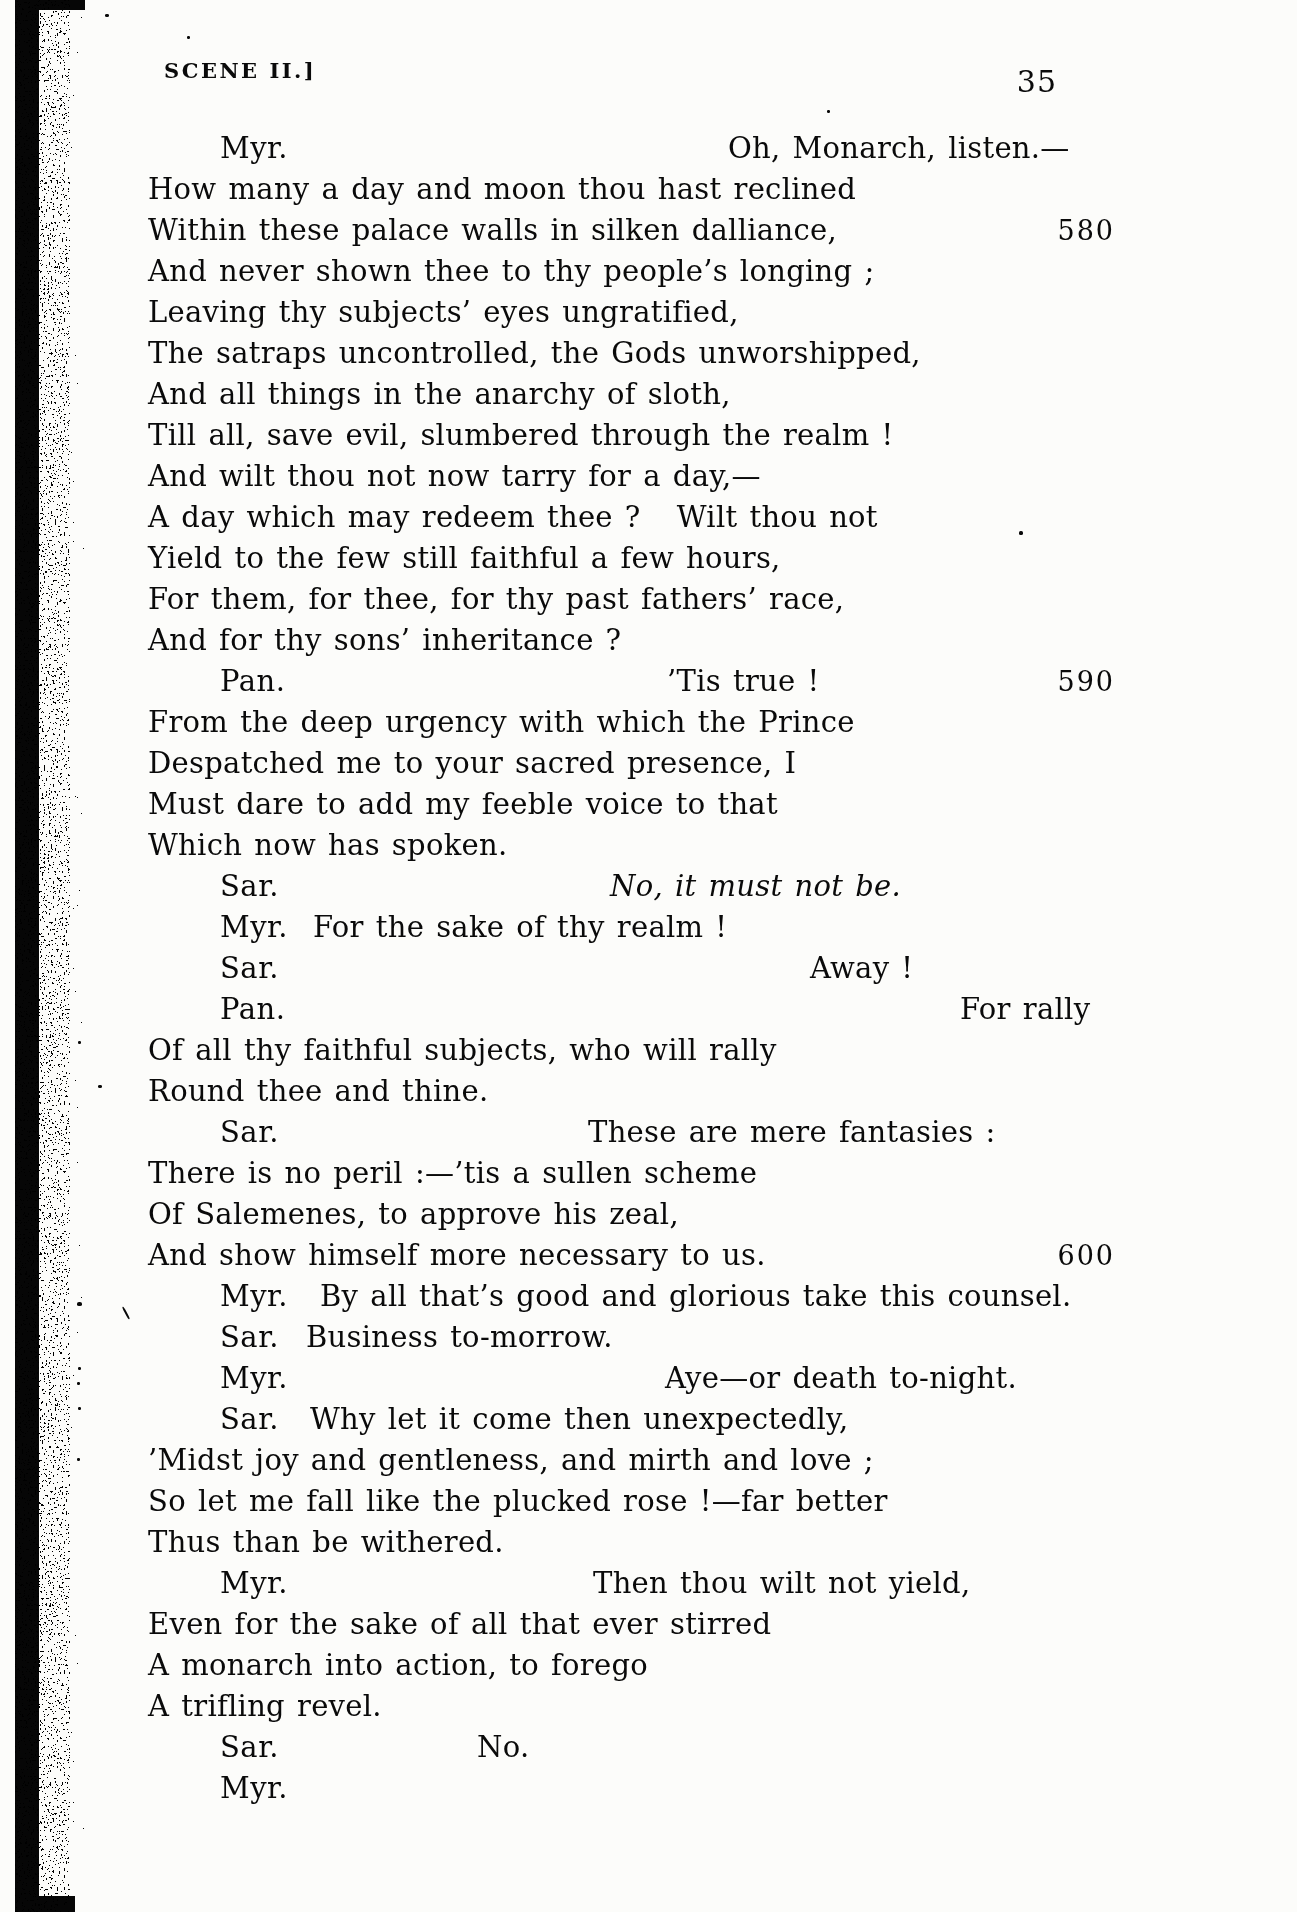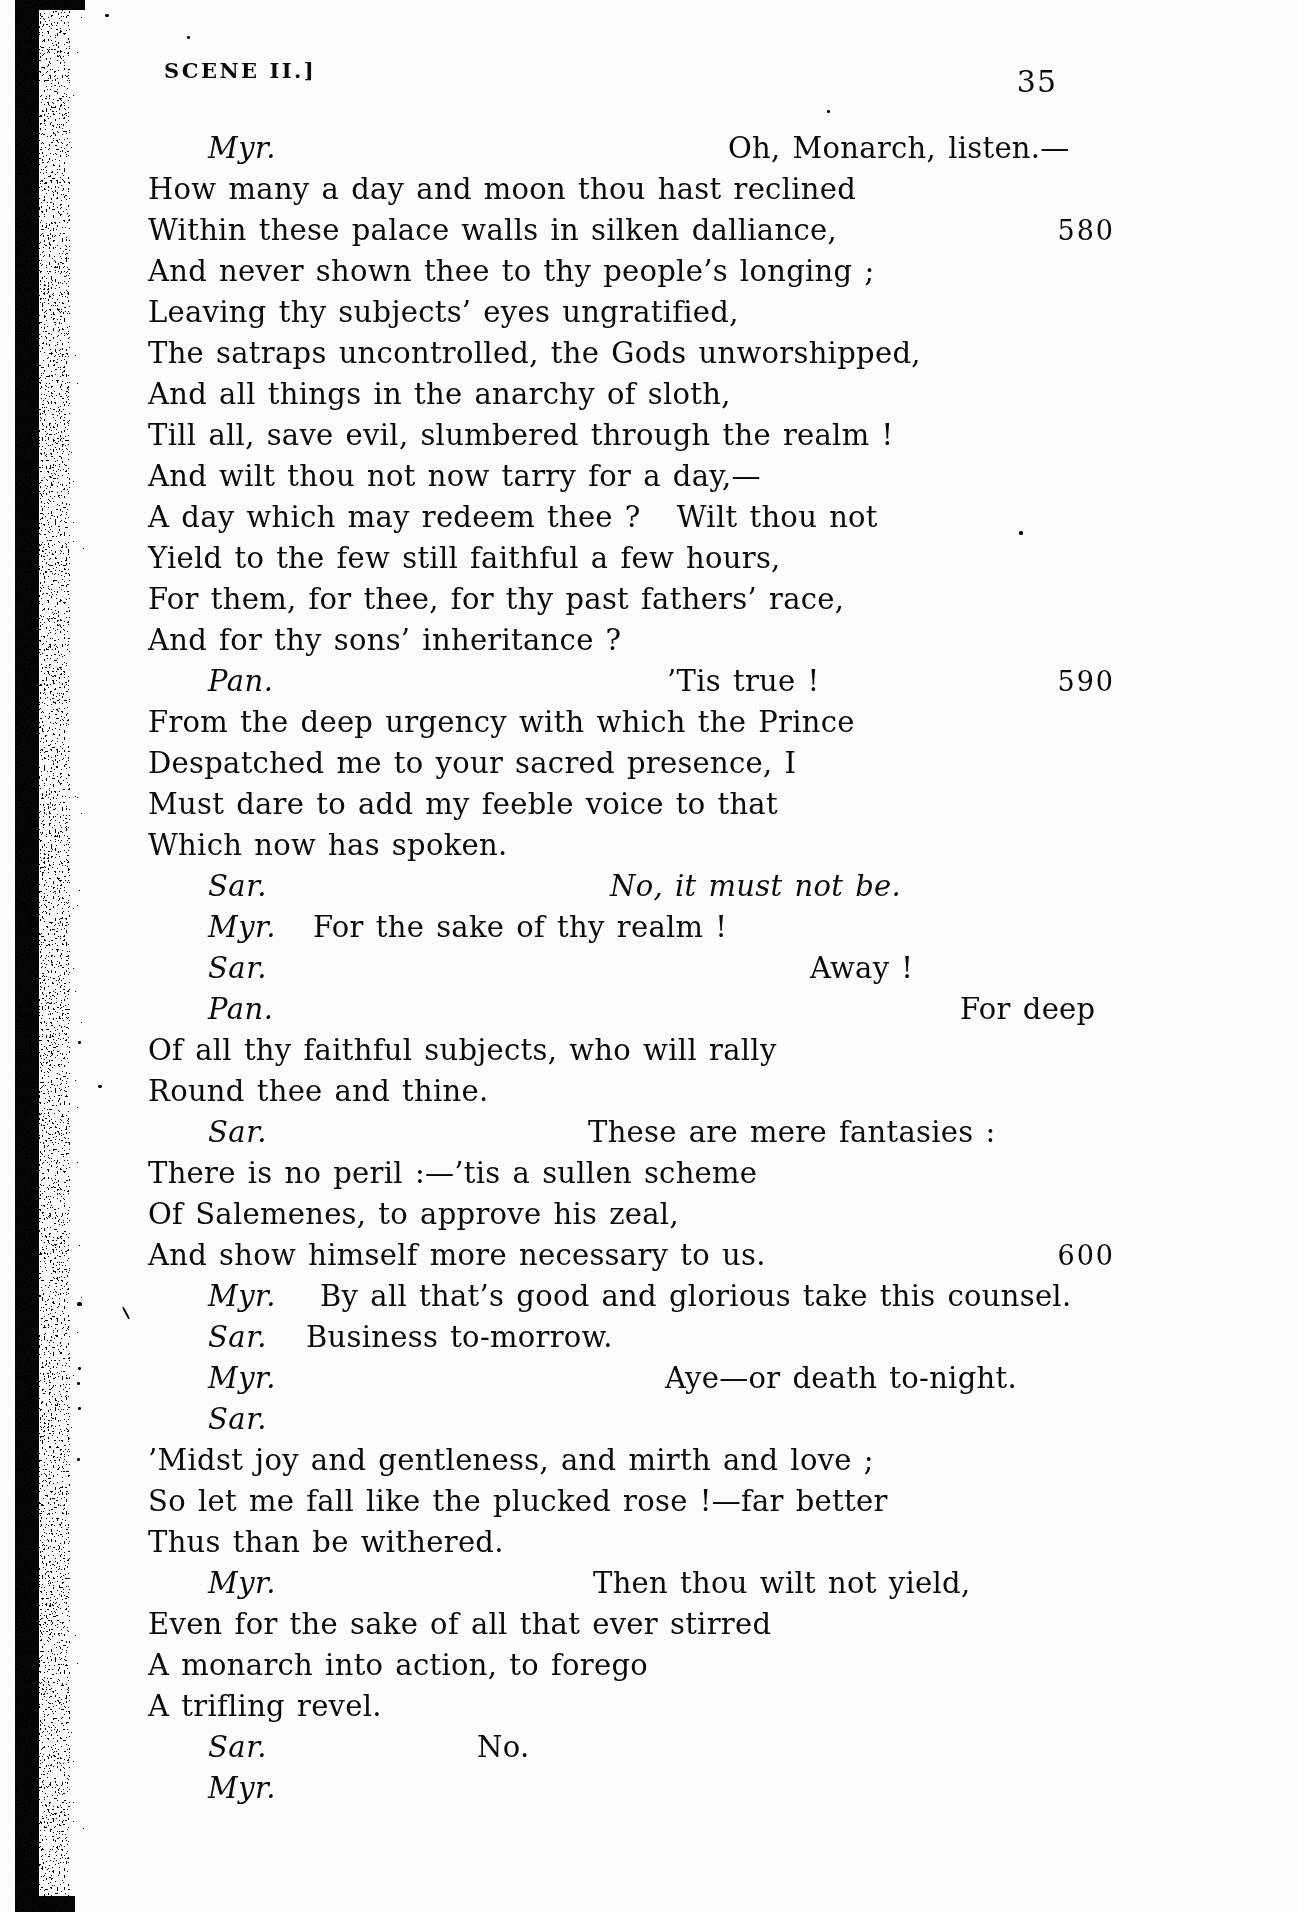--- a/index.html
+++ b/index.html
@@ -28,22 +28,22 @@
     white-space: pre;
   }
   .page-number {
     position: absolute; left: 827px; width: 82px; top: 10px; text-align: right;
     font-size: 30px; letter-spacing: 1px;
   }
 
   .verse { position: absolute; left: 133px; top: 128px; width: 1050px; }
   .vline { position: absolute; left: 0; width: 1050px; height: 41px; line-height: 41px; font-size: 29px; }
   .speaker {
-    position: absolute; left: 60px; top: 0;
-    font-style: italic; white-space: pre; letter-spacing: 0.5px;
+    position: absolute; left: 72px; top: 0;
+    white-space: pre; letter-spacing: 0.5px;
   }
   .vtext { position: absolute; top: 0; white-space: pre; letter-spacing: 0.3px; word-spacing: 2.5px; }
   .vtext em { font-style: italic; letter-spacing: 0.5px; }
   .lnum {
     position: absolute; left: 870px; width: 97px; top: 0; text-align: right;
     font-size: 27px; letter-spacing: 2px; font-feature-settings: "onum" 1;
   }
   .speck { position: absolute; background: #090909; border-radius: 40%; }
 </style>
 </head>
@@ -146,21 +146,21 @@
       <div class="vline" style="top: 779px;">
         <span class="speaker">Myr.</span>
         <span class="vtext" style="left: 165px;">For the sake of thy realm !</span>
       </div>
       <div class="vline" style="top: 820px;">
         <span class="speaker">Sar.</span>
         <span class="vtext" style="left: 662px;">Away !</span>
       </div>
       <div class="vline" style="top: 861px;">
         <span class="speaker">Pan.</span>
-        <span class="vtext" style="left: 812px;">For deep</span>
+        <span class="vtext" style="left: 812px;">For rally</span>
       </div>
       <div class="vline" style="top: 902px; text-align: right;">
         <span class="vtext" style="left: 0px;">Of all thy faithful subjects, who will rally</span>
       </div>
       <div class="vline" style="top: 943px;">
         <span class="vtext" style="left: 0px;">Round thee and thine.</span>
       </div>
       <div class="vline" style="top: 984px;">
         <span class="speaker">Sar.</span>
         <span class="vtext" style="left: 440px;">These are mere fantasies :</span>
@@ -182,20 +182,21 @@
       <div class="vline" style="top: 1189px;">
         <span class="speaker">Sar.</span>
         <span class="vtext" style="left: 158px;">Business to-morrow.</span>
       </div>
       <div class="vline" style="top: 1230px;">
         <span class="speaker">Myr.</span>
         <span class="vtext" style="left: 517px;">Aye—or death to-night.</span>
       </div>
       <div class="vline" style="top: 1271px;">
         <span class="speaker">Sar.</span>
+        <span class="vtext" style="left: 162px;">Why let it come then unexpectedly,</span>
       </div>
       <div class="vline" style="top: 1312px;">
         <span class="vtext" style="left: 0px;">’Midst joy and gentleness, and mirth and love ;</span>
       </div>
       <div class="vline" style="top: 1353px;">
         <span class="vtext" style="left: 0px;">So let me fall like the plucked rose !—far better</span>
       </div>
       <div class="vline" style="top: 1394px;">
         <span class="vtext" style="left: 0px;">Thus than be withered.</span>
       </div>

